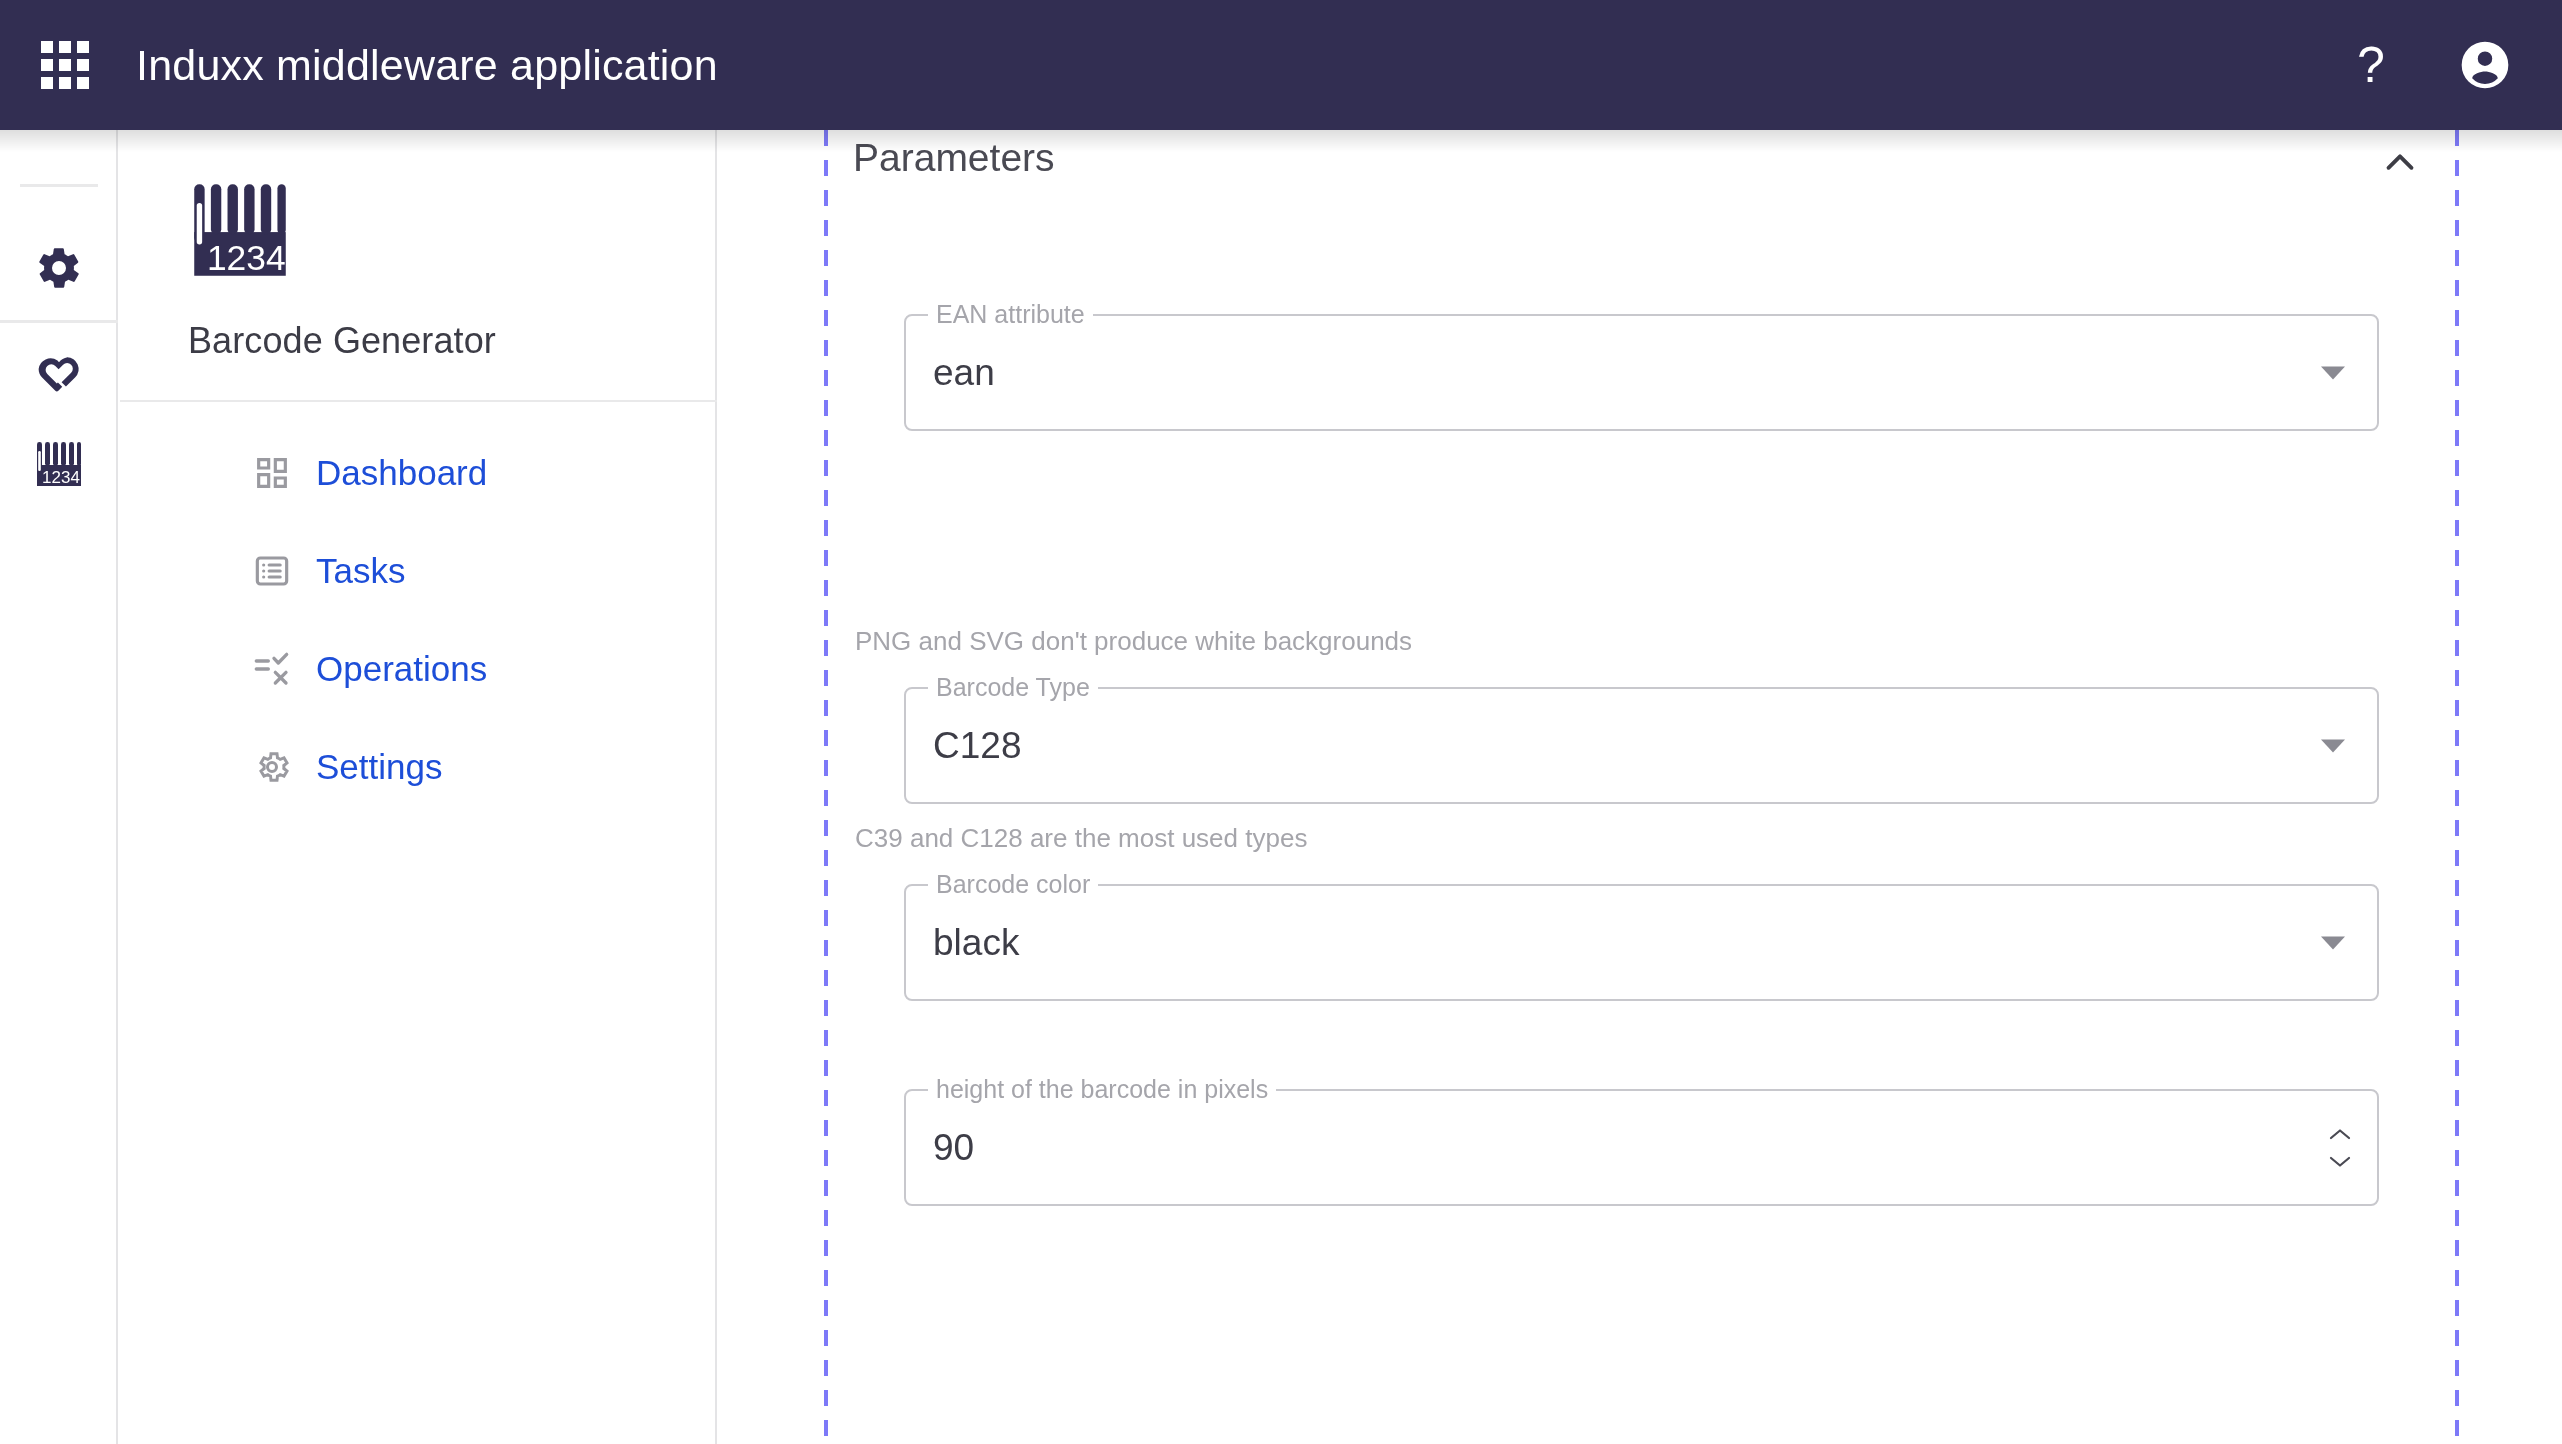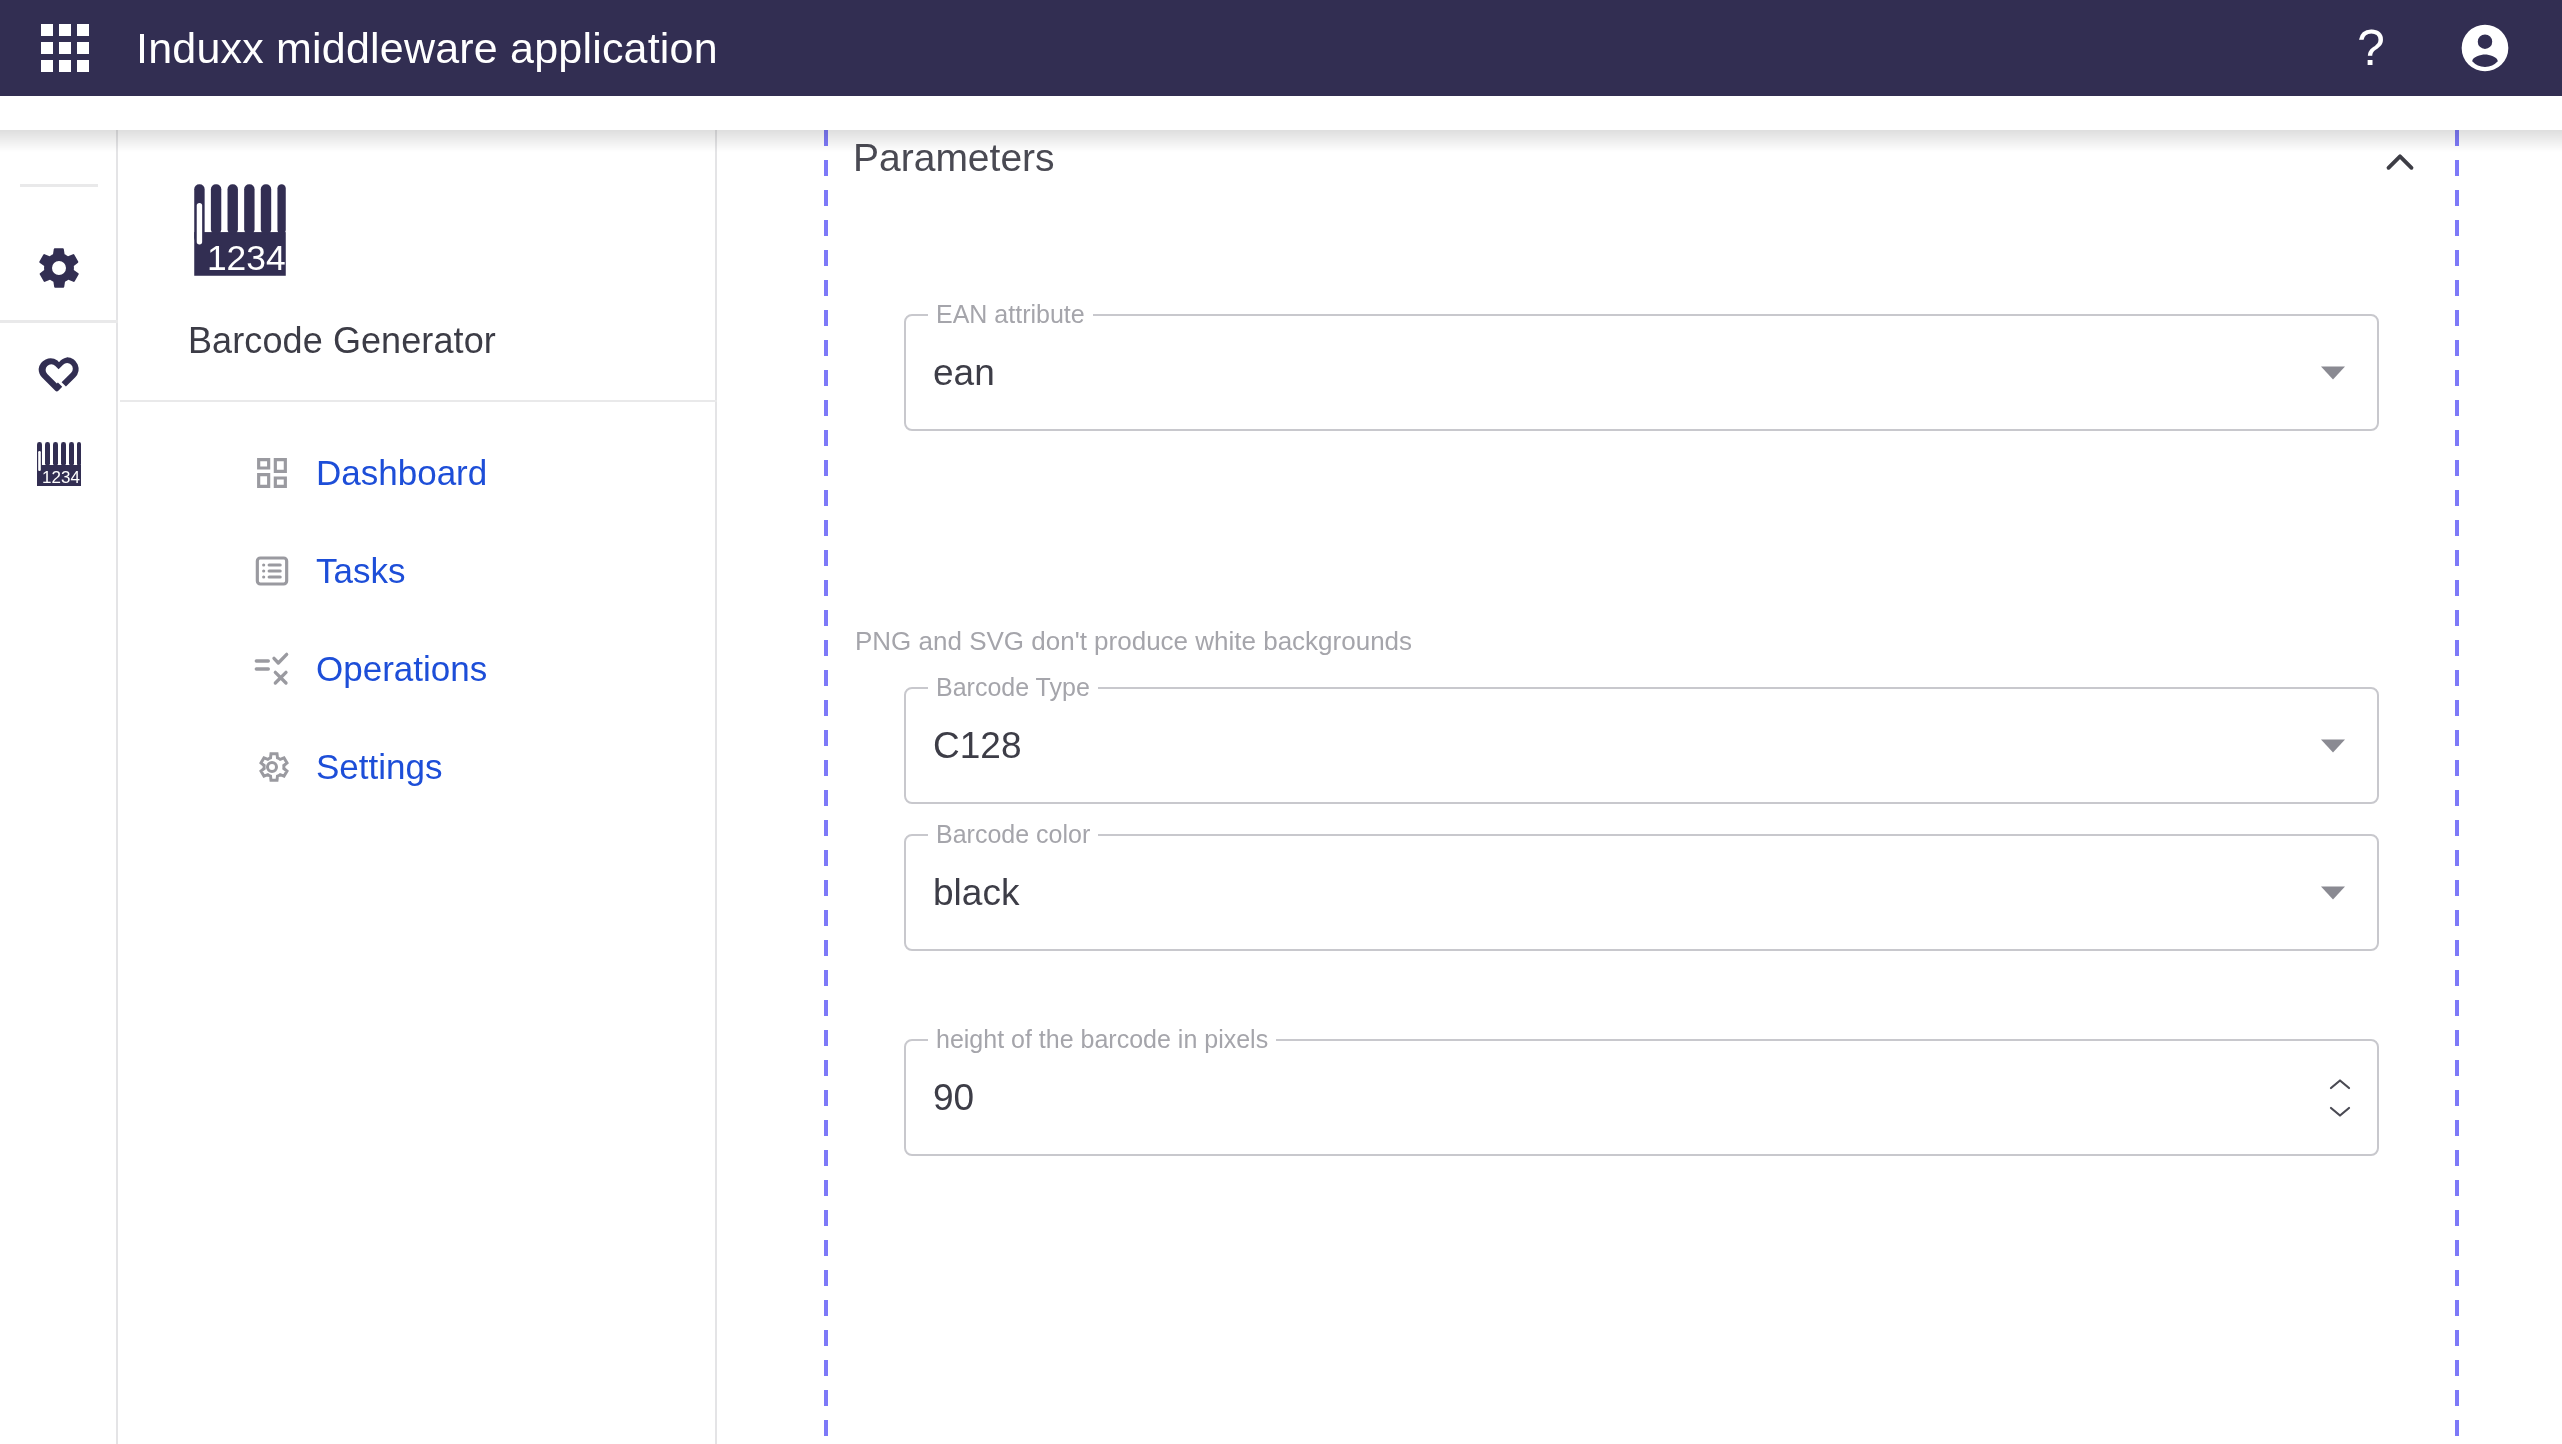--- a/index.html
+++ b/index.html
@@ -18,21 +18,21 @@
     width: 2562px;
     height: 1444px;
     background: #fff;
   }
 
   
   #topbar {
     position: absolute;
     top: 0; left: 0;
     width: 2562px;
-    height: 96px;
+    height: 130px;
     background: #322e52;
     display: flex;
     align-items: center;
     z-index: 40;
   }
   #apps-grid-btn {
     width: 58px; height: 58px;
     margin-left: 36px;
     display: grid;
     grid-template-columns: repeat(3, 12px);
@@ -461,20 +461,21 @@
 
       <div class="field-block">
         <div class="mfield">
           <div class="outline"></div>
           <div class="notch">
             <span class="notch-label">Barcode Type</span>
           </div>
           <div class="value">C128</div>
           <div class="select-arrow"></div>
         </div>
+        <div class="helper-text">C39 and C128 are the most used types</div>
       </div>
 
       <div class="gap-sm"></div>
 
       <div class="field-block">
         <div class="mfield">
           <div class="outline"></div>
           <div class="notch">
             <span class="notch-label">Barcode color</span>
           </div>

